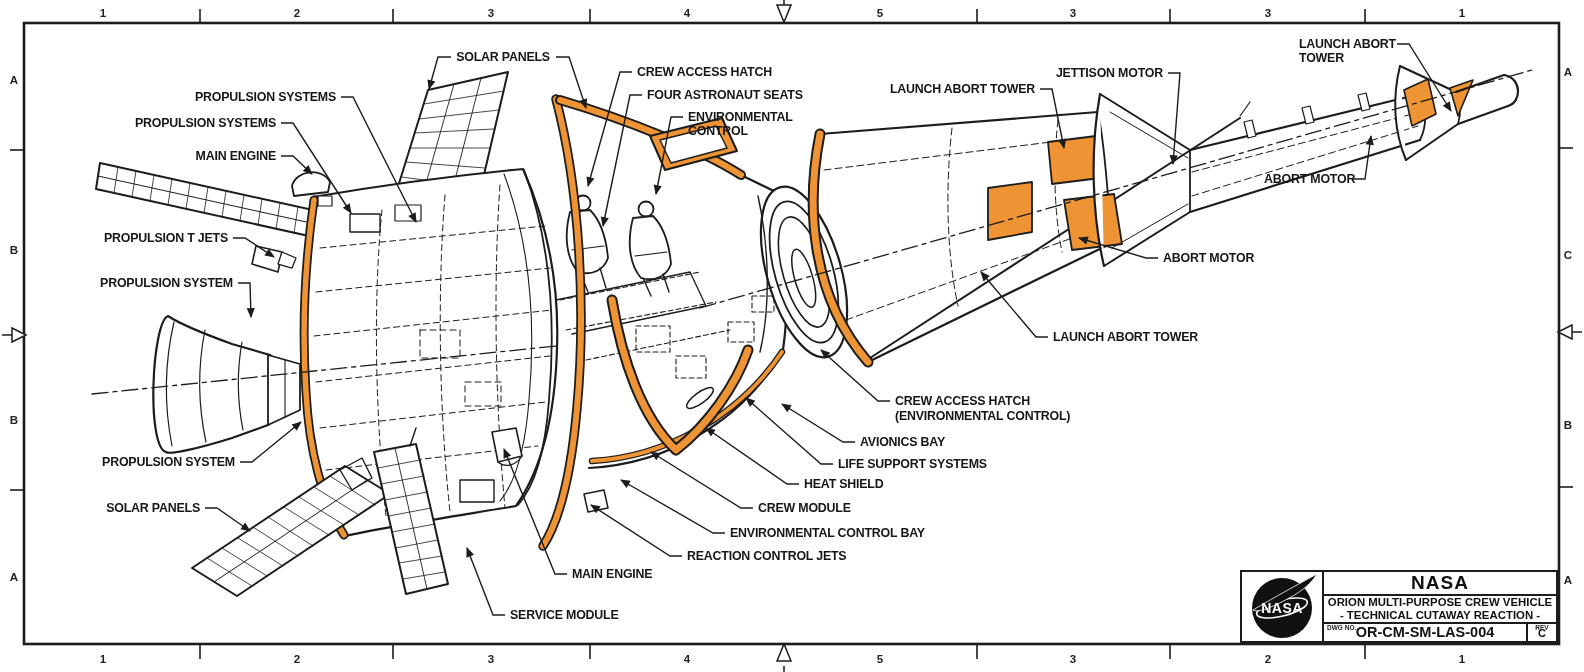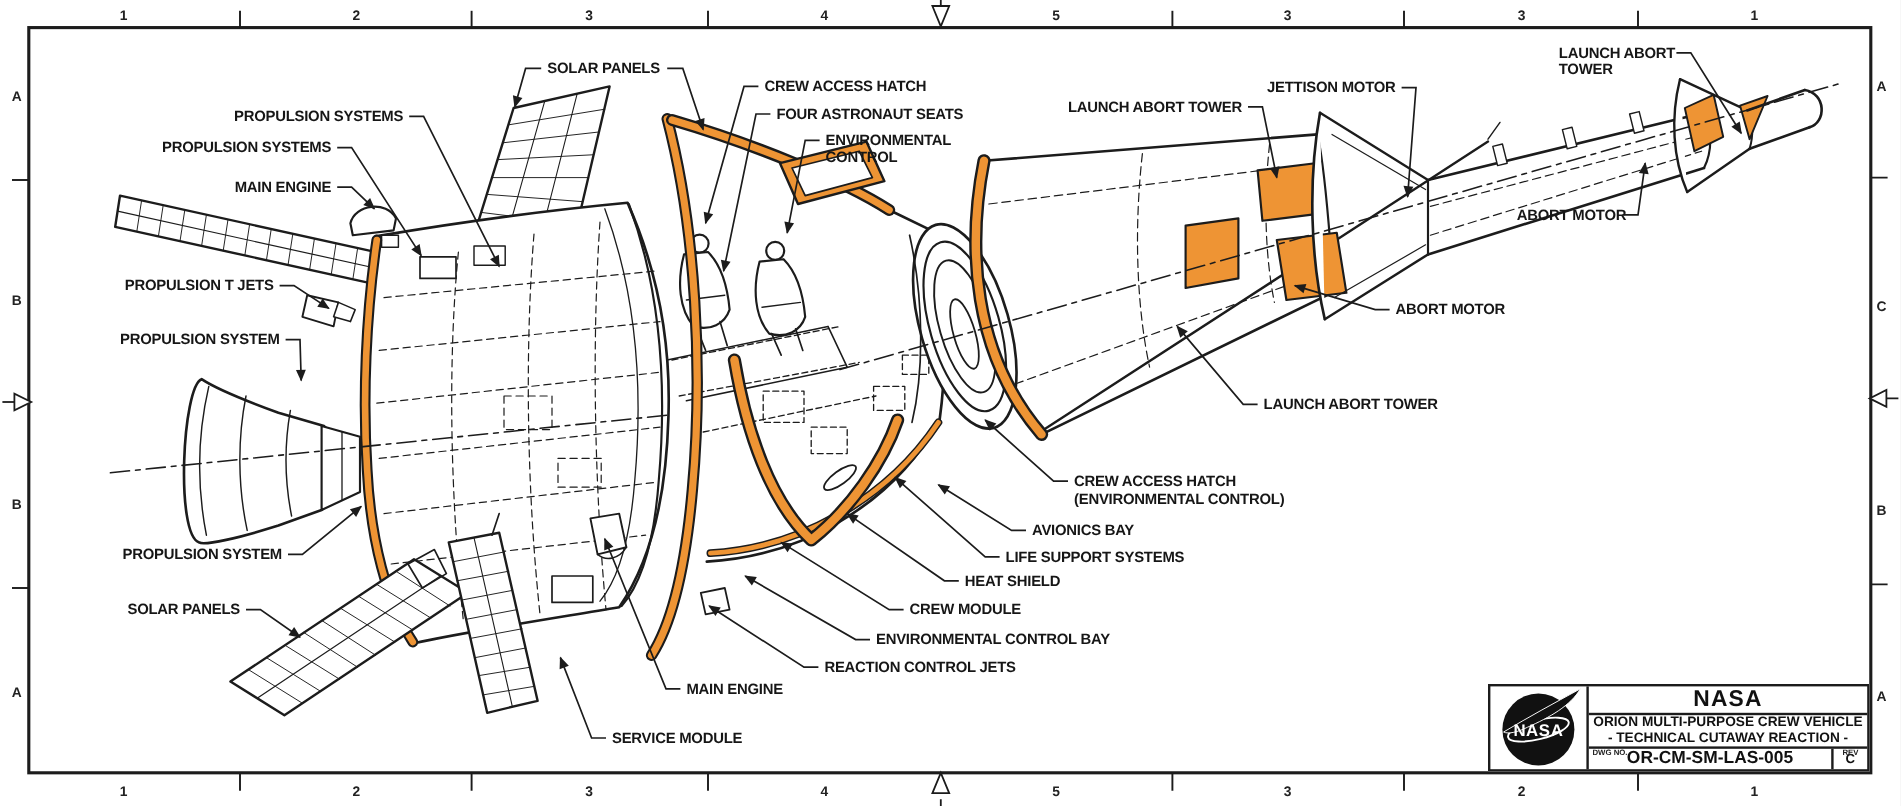--- a/index.html
+++ b/index.html
@@ -460,21 +460,21 @@
   </div>
   <div class="tb-main">
     <div class="tb-agency">NASA</div>
     <div class="tb-title">
       <span>ORION MULTI-PURPOSE CREW VEHICLE</span>
       <span>- TECHNICAL CUTAWAY REACTION -</span>
     </div>
     <div class="tb-dwgrow">
       <div class="tb-dwg">
         <span class="tb-dwg-label">DWG NO.</span>
-        <span class="tb-dwg-no">OR-CM-SM-LAS-005</span>
+        <span class="tb-dwg-no">OR-CM-SM-LAS-004</span>
       </div>
       <div class="tb-rev">
         <span class="tb-rev-label">REV</span>
         <span class="tb-rev-val">C</span>
       </div>
     </div>
   </div>
 </div>
 
 </div>

